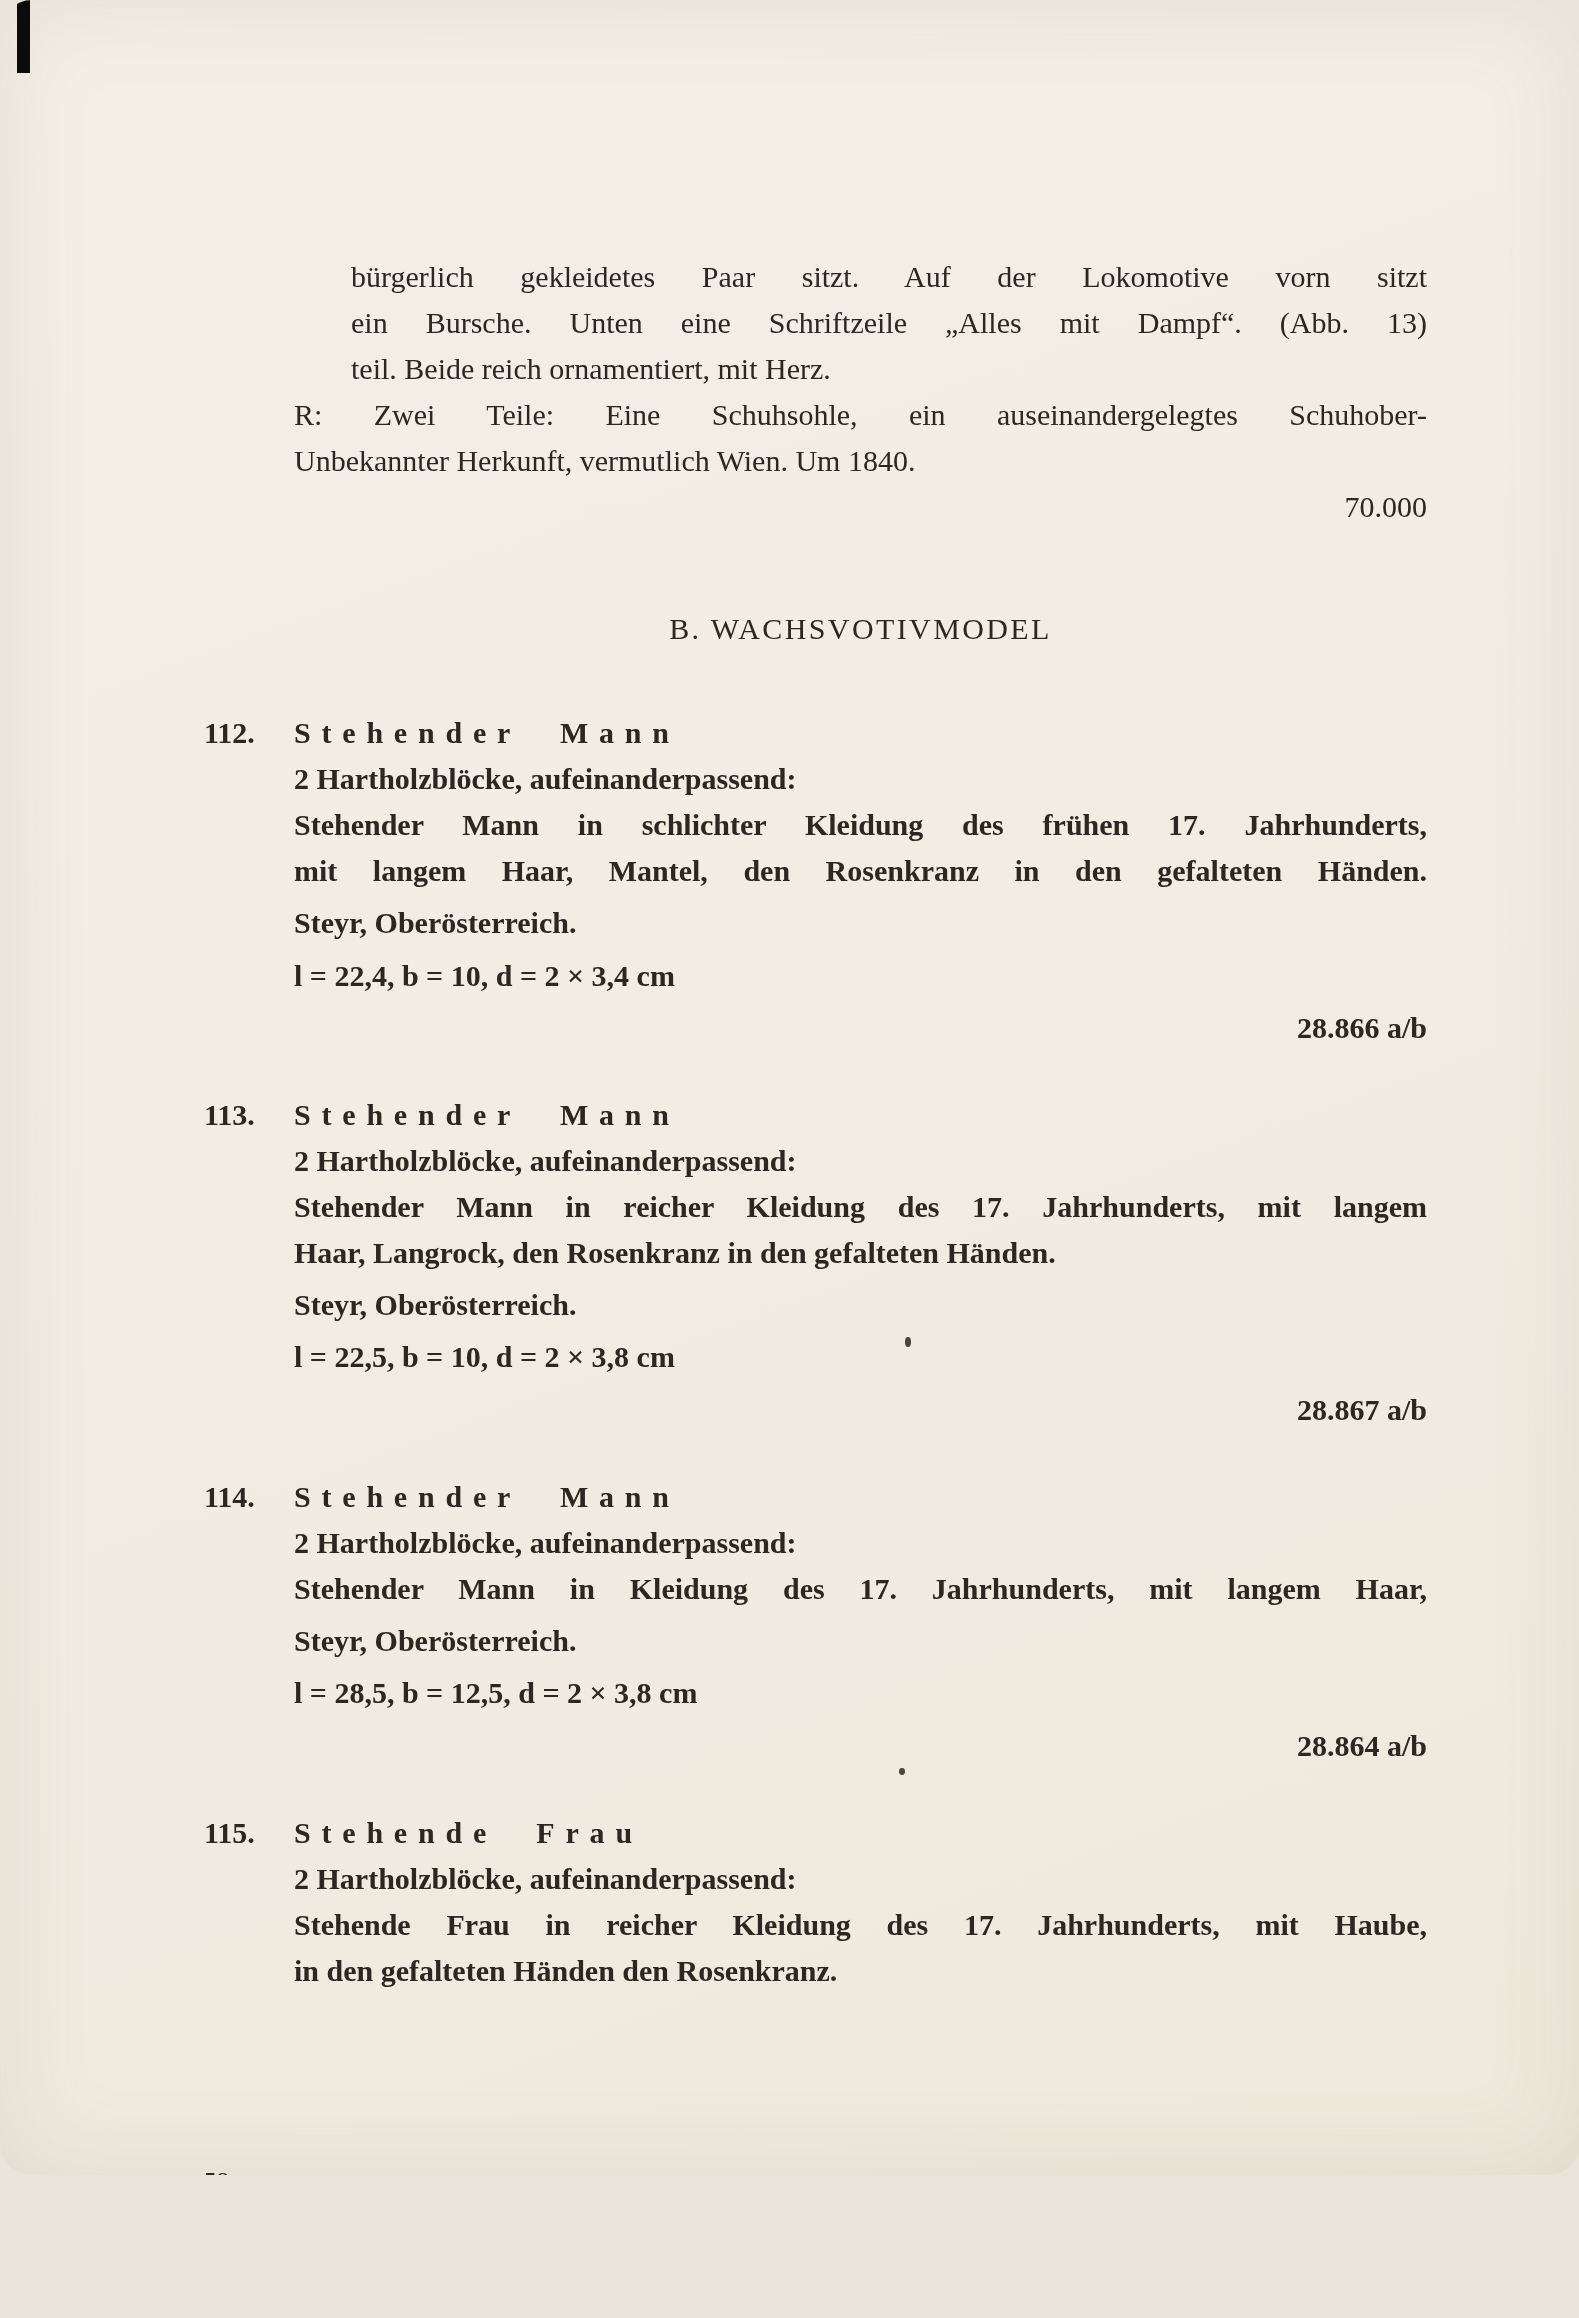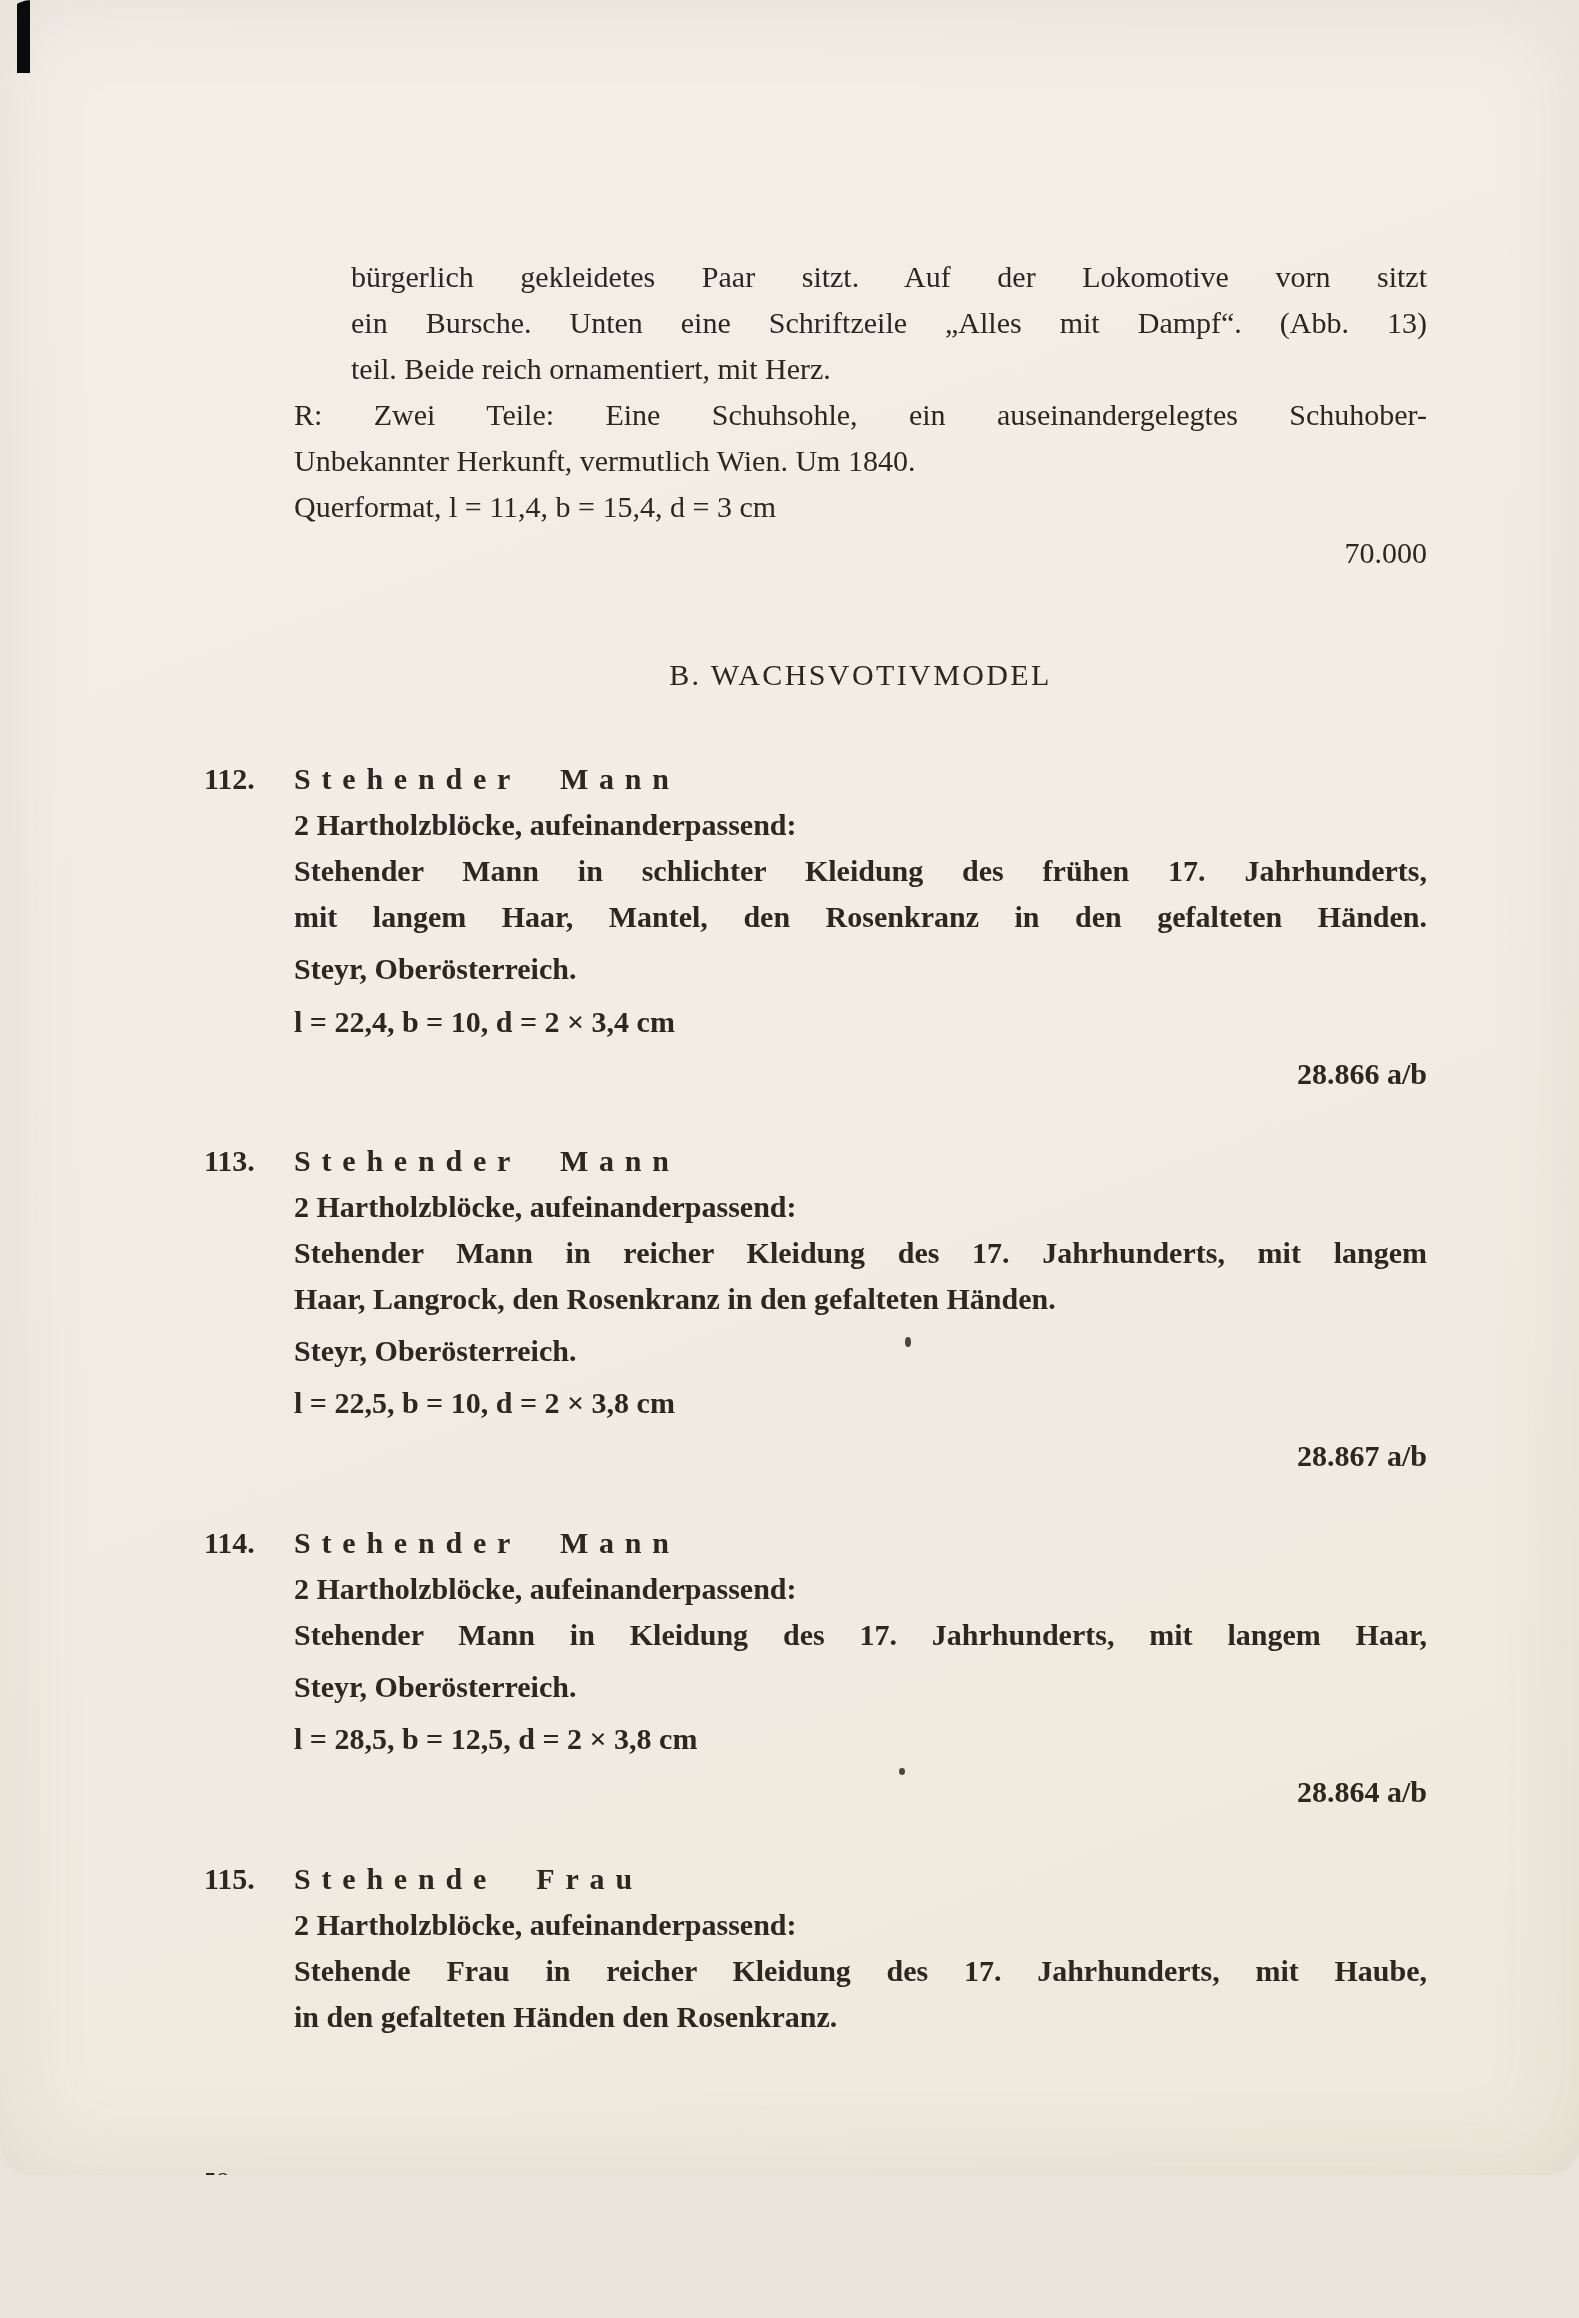--- a/index.html
+++ b/index.html
@@ -58,21 +58,20 @@
   <div class="speck s2"></div>
 
   <div class="content">
 
     <div class="intro">
         <div class="line j indent">bürgerlich gekleidetes Paar sitzt. Auf der Lokomotive vorn sitzt</div>
         <div class="line j indent">ein Bursche. Unten eine Schriftzeile „Alles mit Dampf“. (Abb. 13)</div>
         <div class="line indent">teil. Beide reich ornamentiert, mit Herz.</div>
         <div class="line j">R: Zwei Teile: Eine Schuhsohle, ein auseinandergelegtes Schuhober-</div>
         <div class="line">Unbekannter Herkunft, vermutlich Wien. Um 1840.</div>
-        <div class="line">Querformat, l = 11,4, b = 15,4, d = 3 cm</div>
       </div>
 
     <div class="line price-line">70.000</div>
 
     <div class="line heading">B. WACHSVOTIVMODEL</div>
 
     <div class="entries">
         <div class="entry">
           <span class="entry-number">112.</span>
           <div class="line entry-title">Stehender Mann</div>

